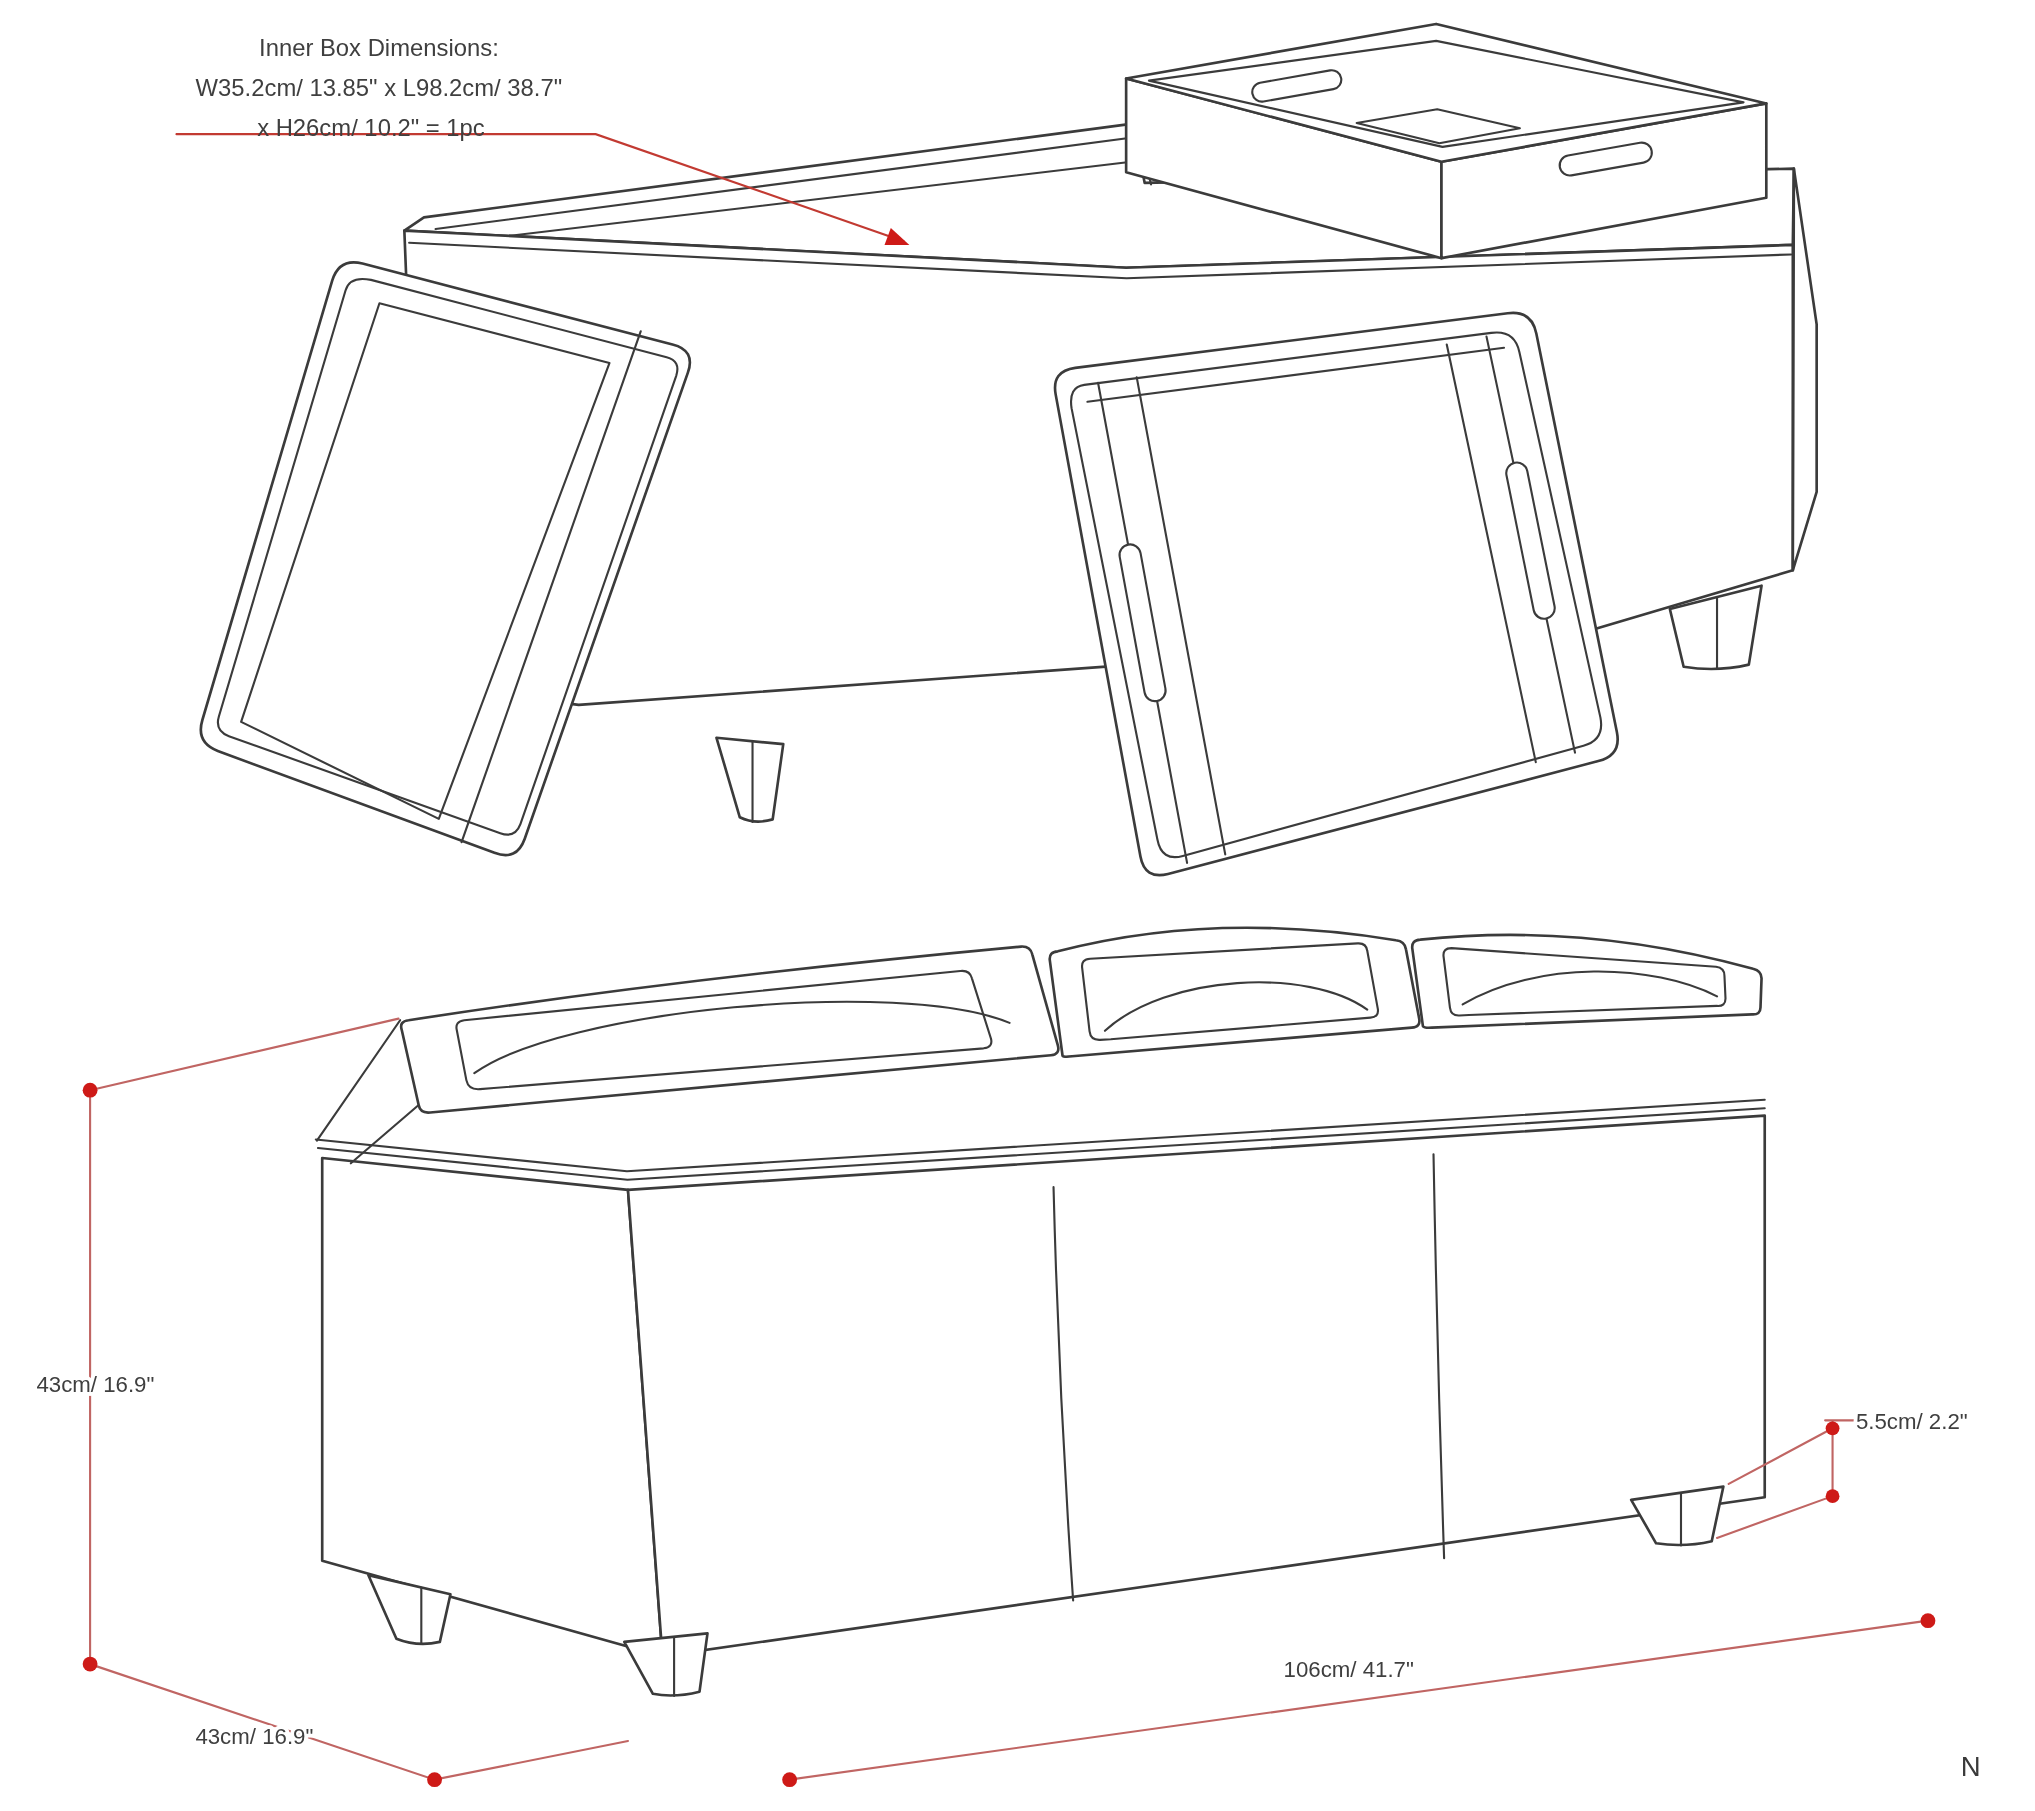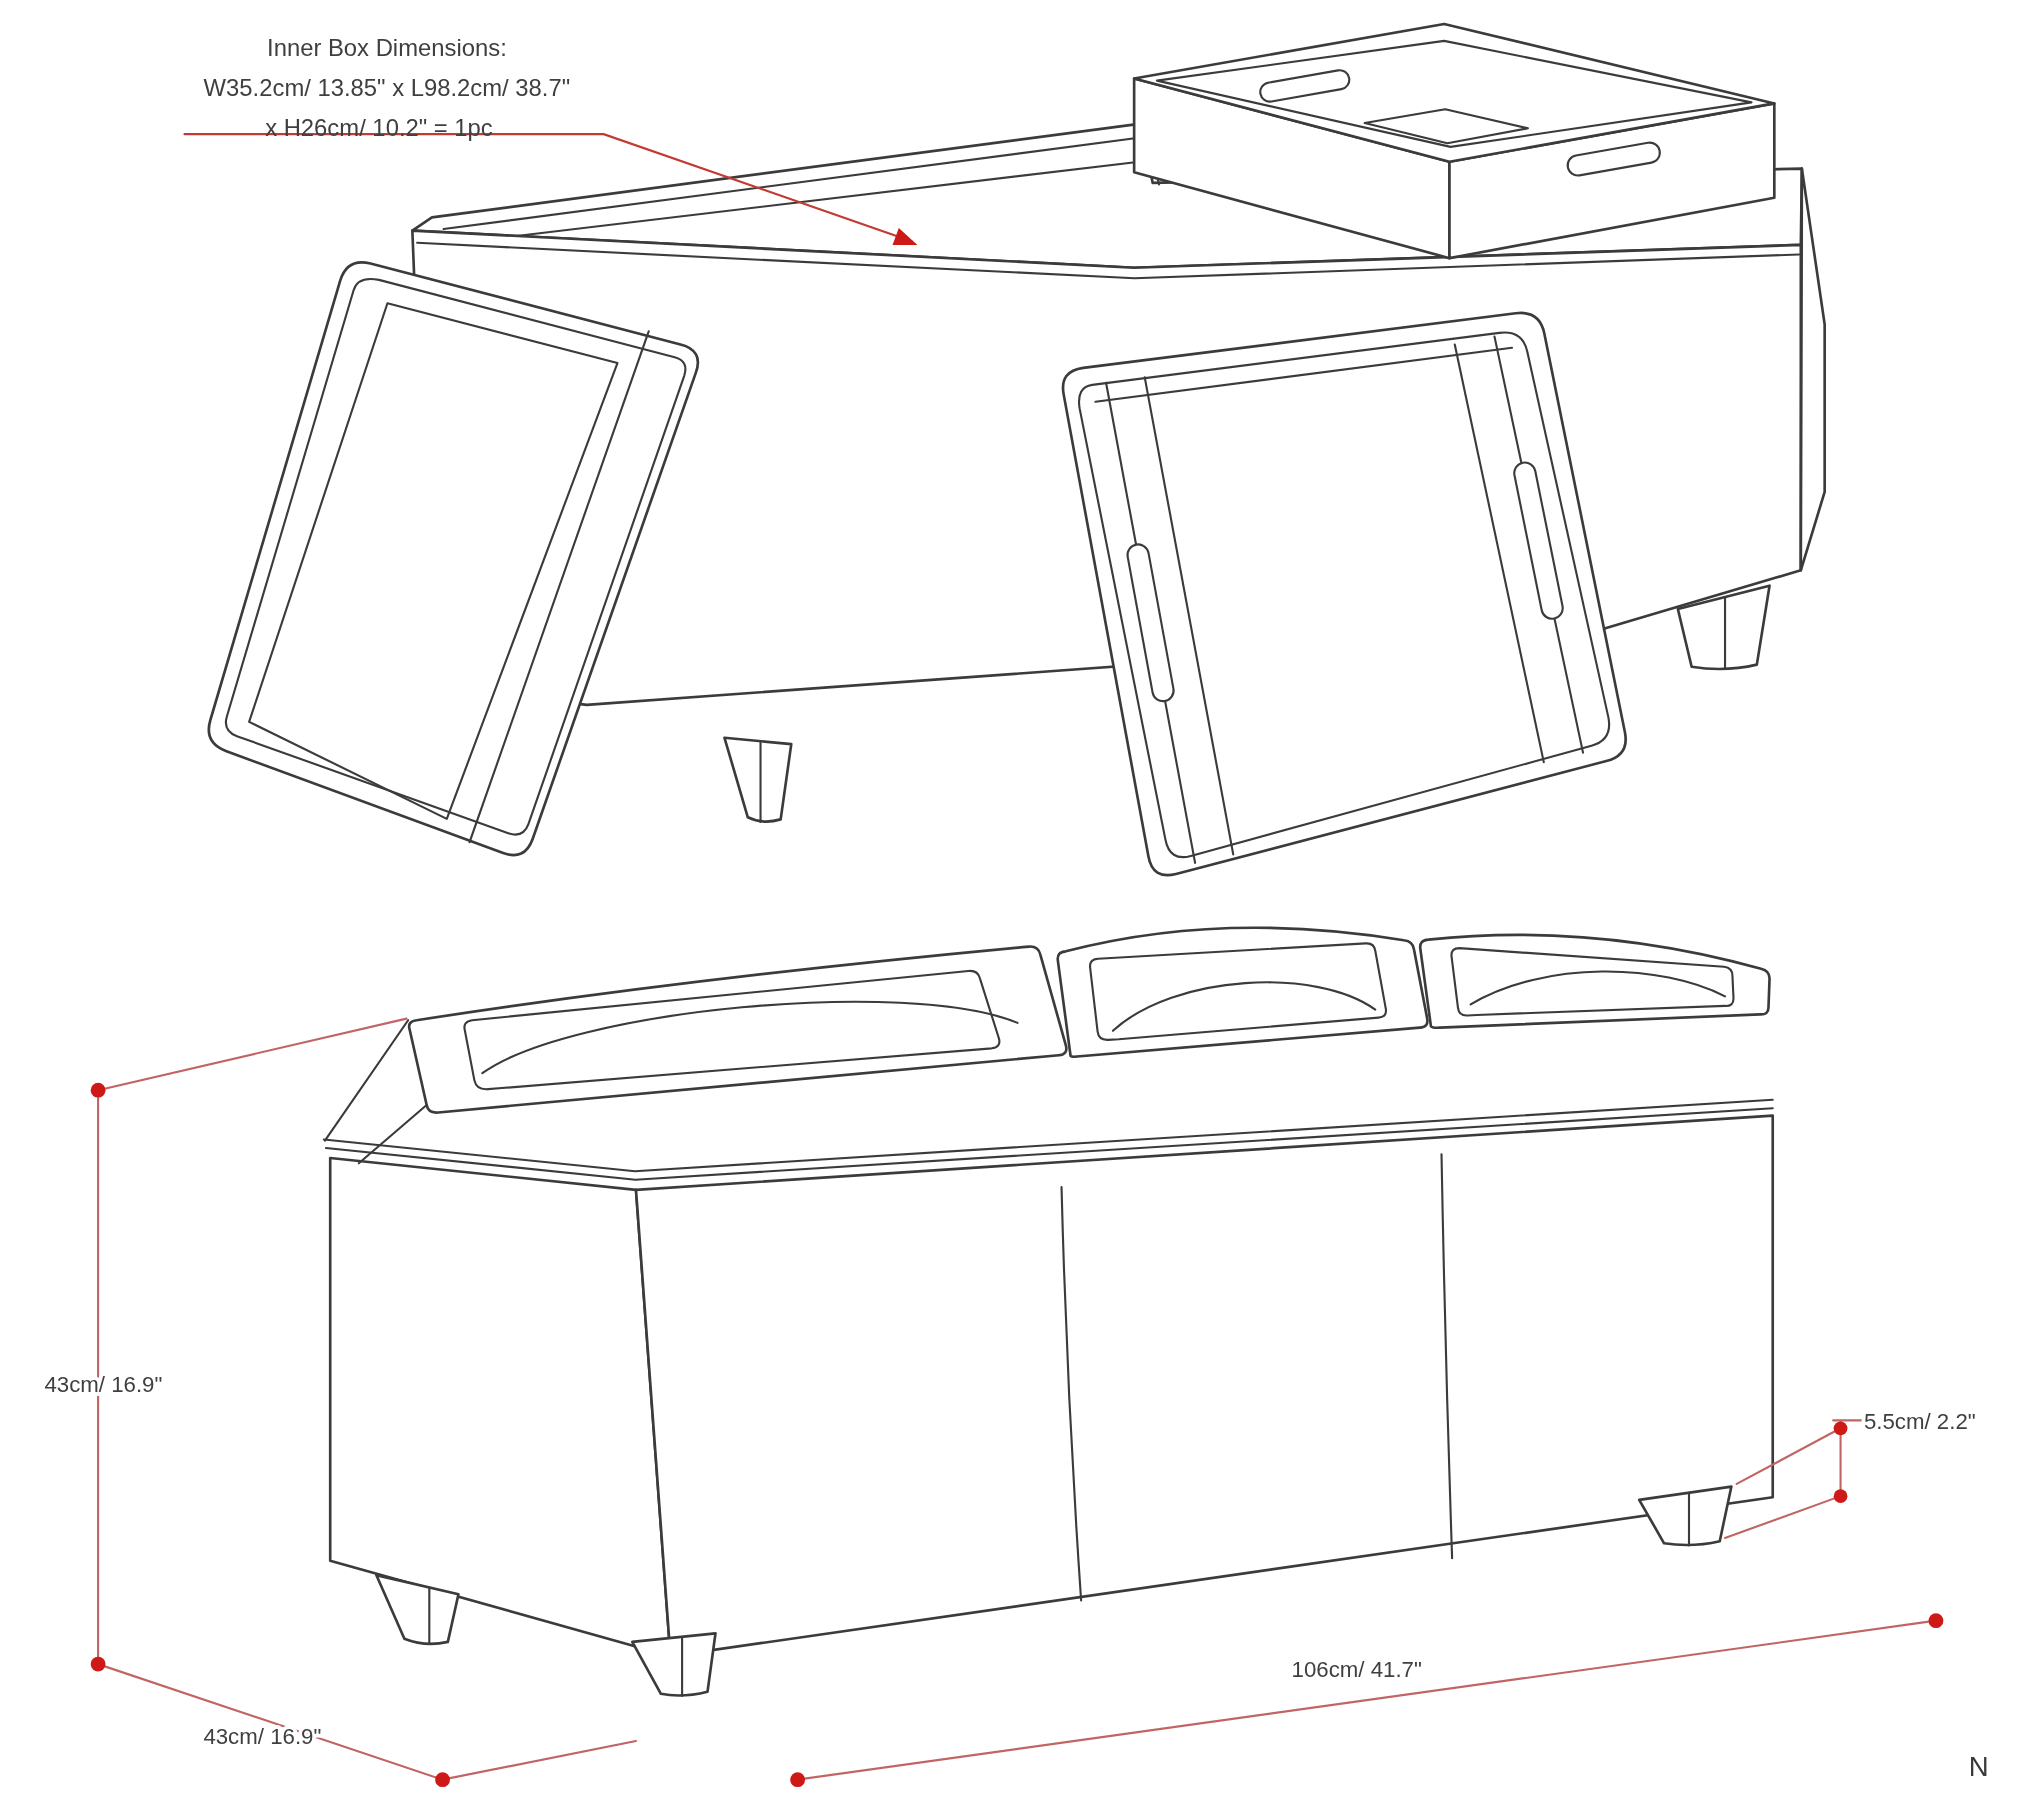--- a/index.html
+++ b/index.html
@@ -9,21 +9,20 @@
     width: 2035px;
     height: 1811px;
     overflow: hidden;
     font-family: "Liberation Sans", sans-serif;
   }
   #stage {
     position: relative;
     width: 1939px;
     height: 1811px;
     background: #ffffff;
-    margin-left: 8px;
   }
   svg { display: block; }
   .ink  { stroke: #3b3b3b; stroke-width: 5; fill: none; stroke-linecap: round; stroke-linejoin: round; }
   .ink2 { stroke: #3b3b3b; stroke-width: 4; fill: none; stroke-linecap: round; stroke-linejoin: round; }
   .wht  { fill: #ffffff; }
   .red  { stroke: #c06563; stroke-width: 4; fill: none; stroke-linecap: round; }
   .redstrong { stroke: #c23a32; stroke-width: 4; fill: none; stroke-linecap: round; }
   .dot  { fill: #ce1a17; stroke: none; }
   .lbl  { fill: #3f3f3f; font-family: "Liberation Sans", sans-serif; font-size: 42px;
           paint-order: stroke; stroke: #ffffff; stroke-width: 14px; stroke-linejoin: round; }

